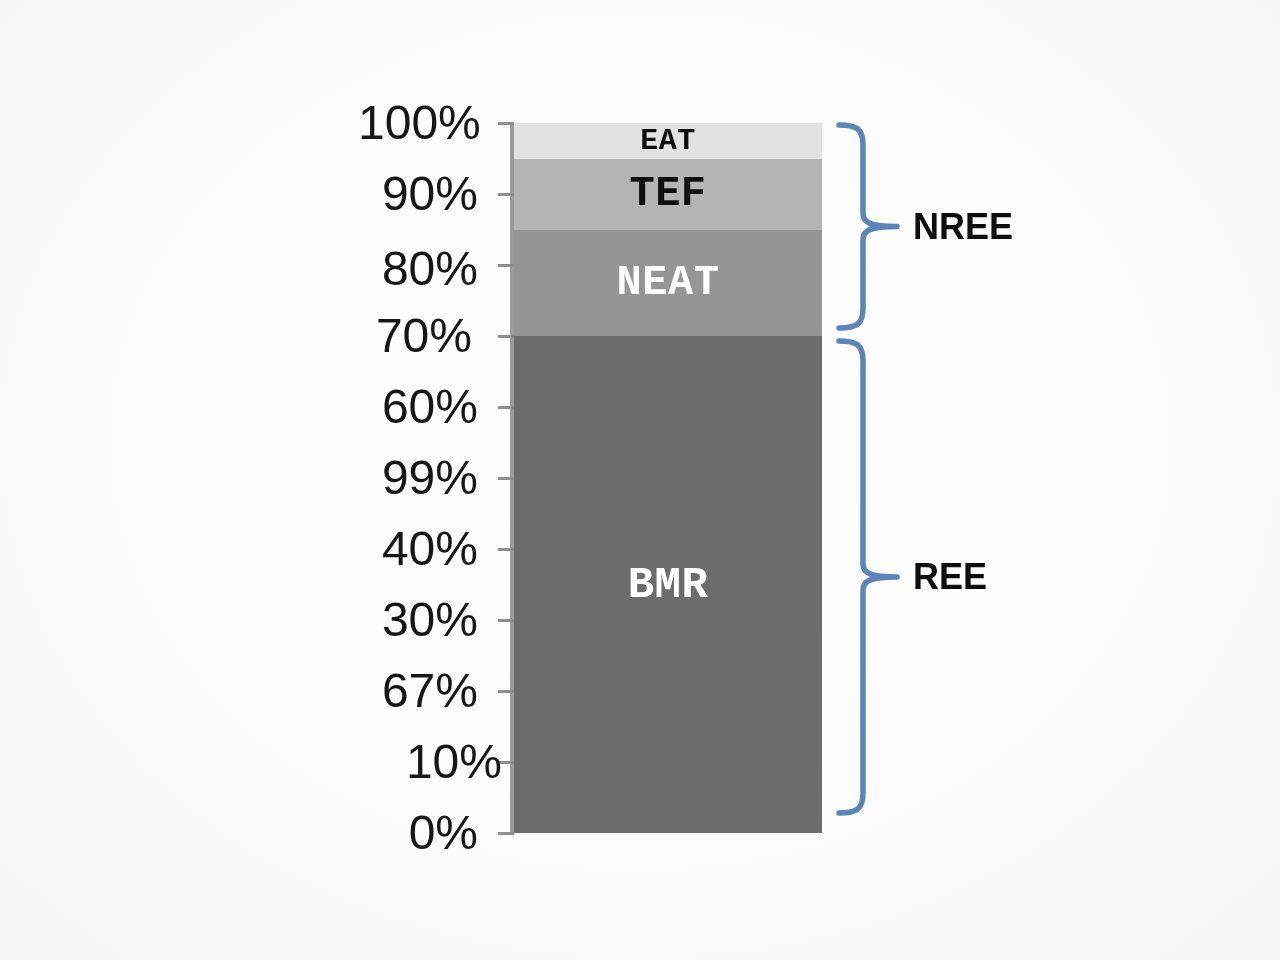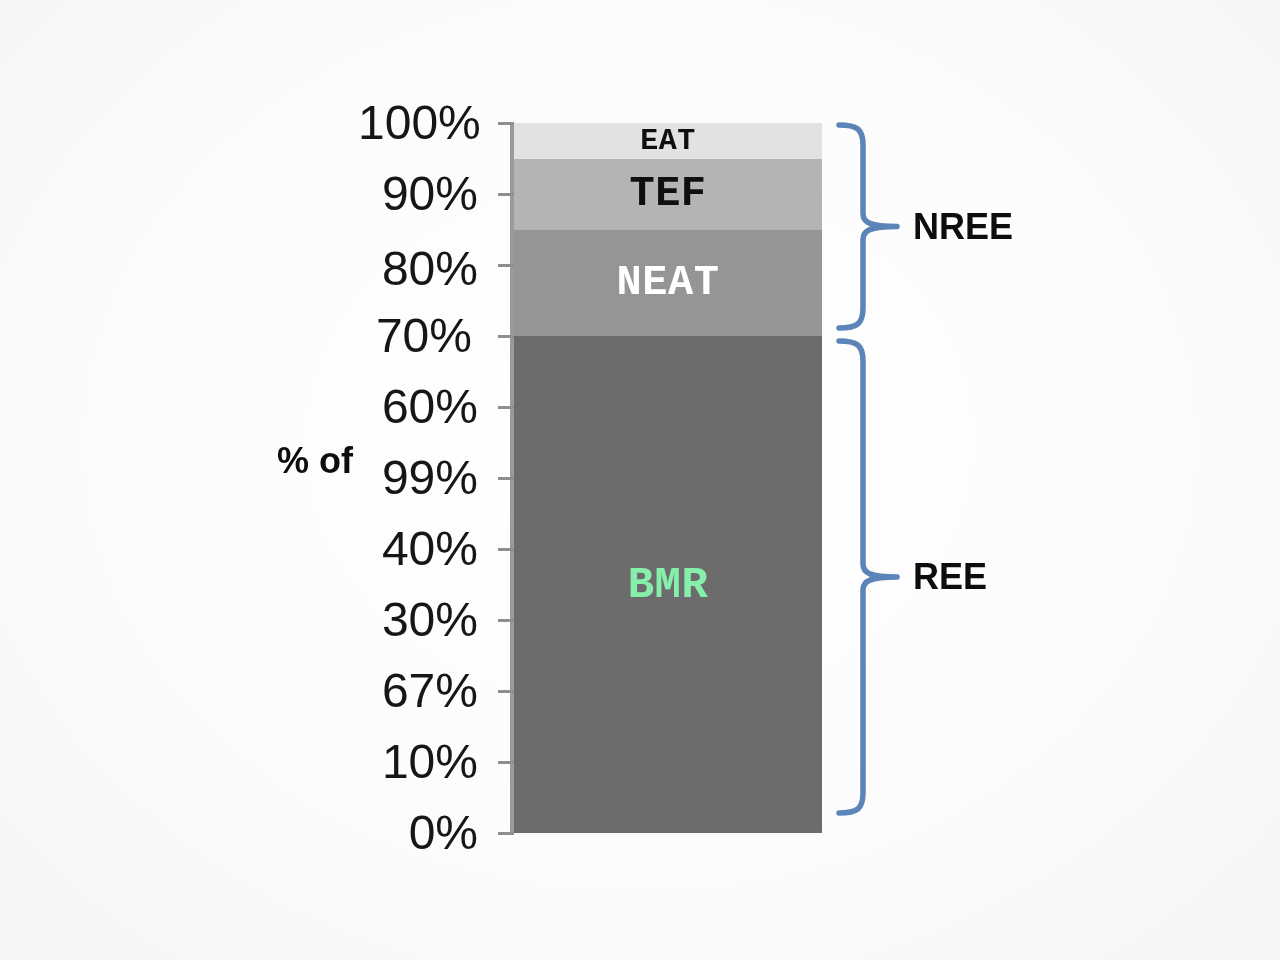--- a/index.html
+++ b/index.html
@@ -36,29 +36,28 @@
     color:#0d0d0d;
   }
   svg.braces{left:0;top:0;pointer-events:none;}
 </style>
 </head>
 <body>
 
 <div class="canvas">
 
   <div class="abs ylabel" style="left:235px;top:378px;width:160px;">
-    <div>% of</div>
   </div>
 
   <div id="axis-layer">
       <div class="abs axis-line" style="left:510px;top:123px;height:710px;"></div>
       <div class="abs tick-mark" style="left:498px;top:831.5px;width:16px;"></div>
       <div class="abs tick-label" style="right:802px;top:815px;width:120px;">0%</div>
       <div class="abs tick-mark" style="left:498px;top:760.5px;width:16px;"></div>
-      <div class="abs tick-label" style="right:802px;top:744px;width:120px;">10%</div>
+      <div class="abs tick-label" style="right:778px;top:744px;width:120px;">10%</div>
       <div class="abs tick-mark" style="left:498px;top:689.5px;width:16px;"></div>
       <div class="abs tick-label" style="right:802px;top:673px;width:120px;">67%</div>
       <div class="abs tick-mark" style="left:498px;top:618.5px;width:16px;"></div>
       <div class="abs tick-label" style="right:802px;top:602px;width:120px;">30%</div>
       <div class="abs tick-mark" style="left:498px;top:547.5px;width:16px;"></div>
       <div class="abs tick-label" style="right:802px;top:531px;width:120px;">40%</div>
       <div class="abs tick-mark" style="left:498px;top:476.5px;width:16px;"></div>
       <div class="abs tick-label" style="right:802px;top:460px;width:120px;">99%</div>
       <div class="abs tick-mark" style="left:498px;top:405.5px;width:16px;"></div>
       <div class="abs tick-label" style="right:802px;top:389px;width:120px;">60%</div>
@@ -66,21 +65,21 @@
       <div class="abs tick-label" style="right:808px;top:318.00000000000006px;width:120px;">70%</div>
       <div class="abs tick-mark" style="left:498px;top:263.5px;width:16px;"></div>
       <div class="abs tick-label" style="right:802px;top:251px;width:120px;">80%</div>
       <div class="abs tick-mark" style="left:498px;top:192.5px;width:16px;"></div>
       <div class="abs tick-label" style="right:802px;top:176px;width:120px;">90%</div>
       <div class="abs tick-mark" style="left:498px;top:121.5px;width:16px;"></div>
       <div class="abs tick-label" style="right:802px;top:105px;width:120px;">100%</div>
     </div>
   <div id="bar-layer">
       <div class="abs segment" style="top:336.00000000000006px;height:496.99999999999994px;background:#6c6c6c;">
-        <span class="segment-label" style="font-size:44px;color:#86efac;">BMR</span>
+        <span class="segment-label" style="font-size:44px;color:#ffffff;">BMR</span>
       </div>
       <div class="abs segment" style="top:229.5px;height:106.50000000000006px;background:#959595;">
         <span class="segment-label" style="font-size:42px;color:#ffffff;">NEAT</span>
       </div>
       <div class="abs segment" style="top:158.5px;height:71px;background:#b4b4b4;">
         <span class="segment-label" style="font-size:42px;color:#0f0f0f;">TEF</span>
       </div>
       <div class="abs segment" style="top:123px;height:35.5px;background:#e2e2e2;">
         <span class="segment-label" style="font-size:30px;color:#0f0f0f;">EAT</span>
       </div>

